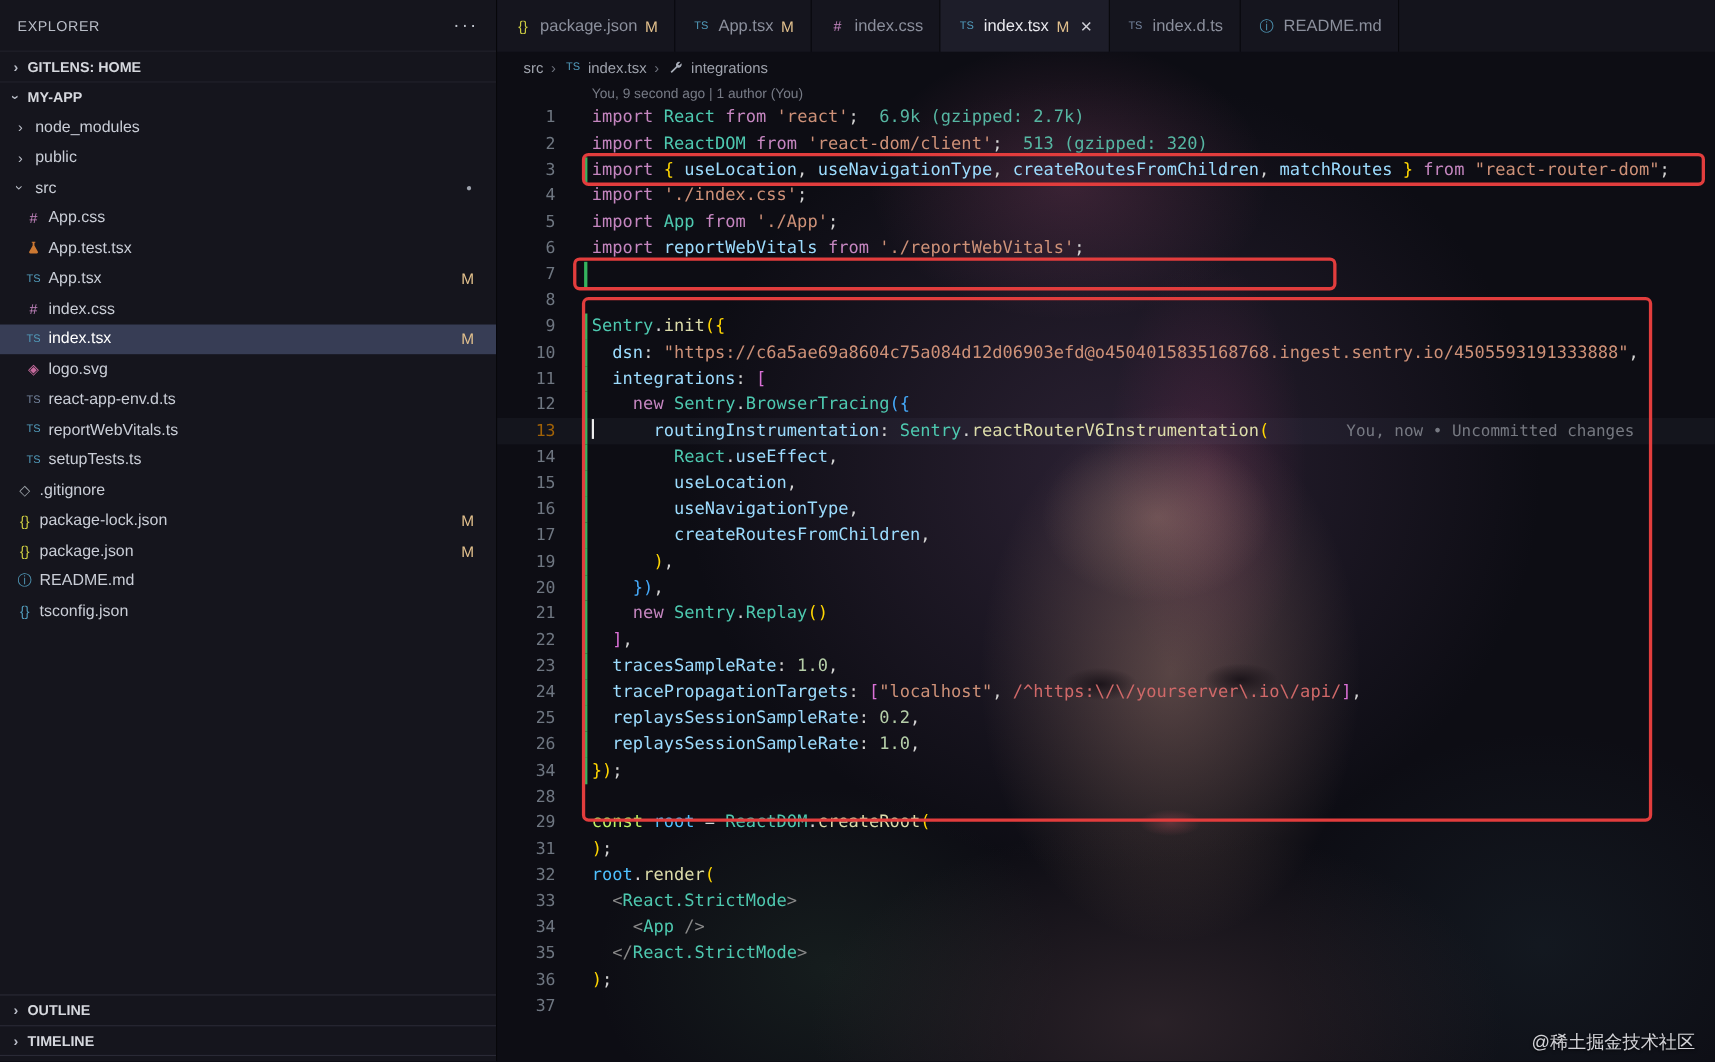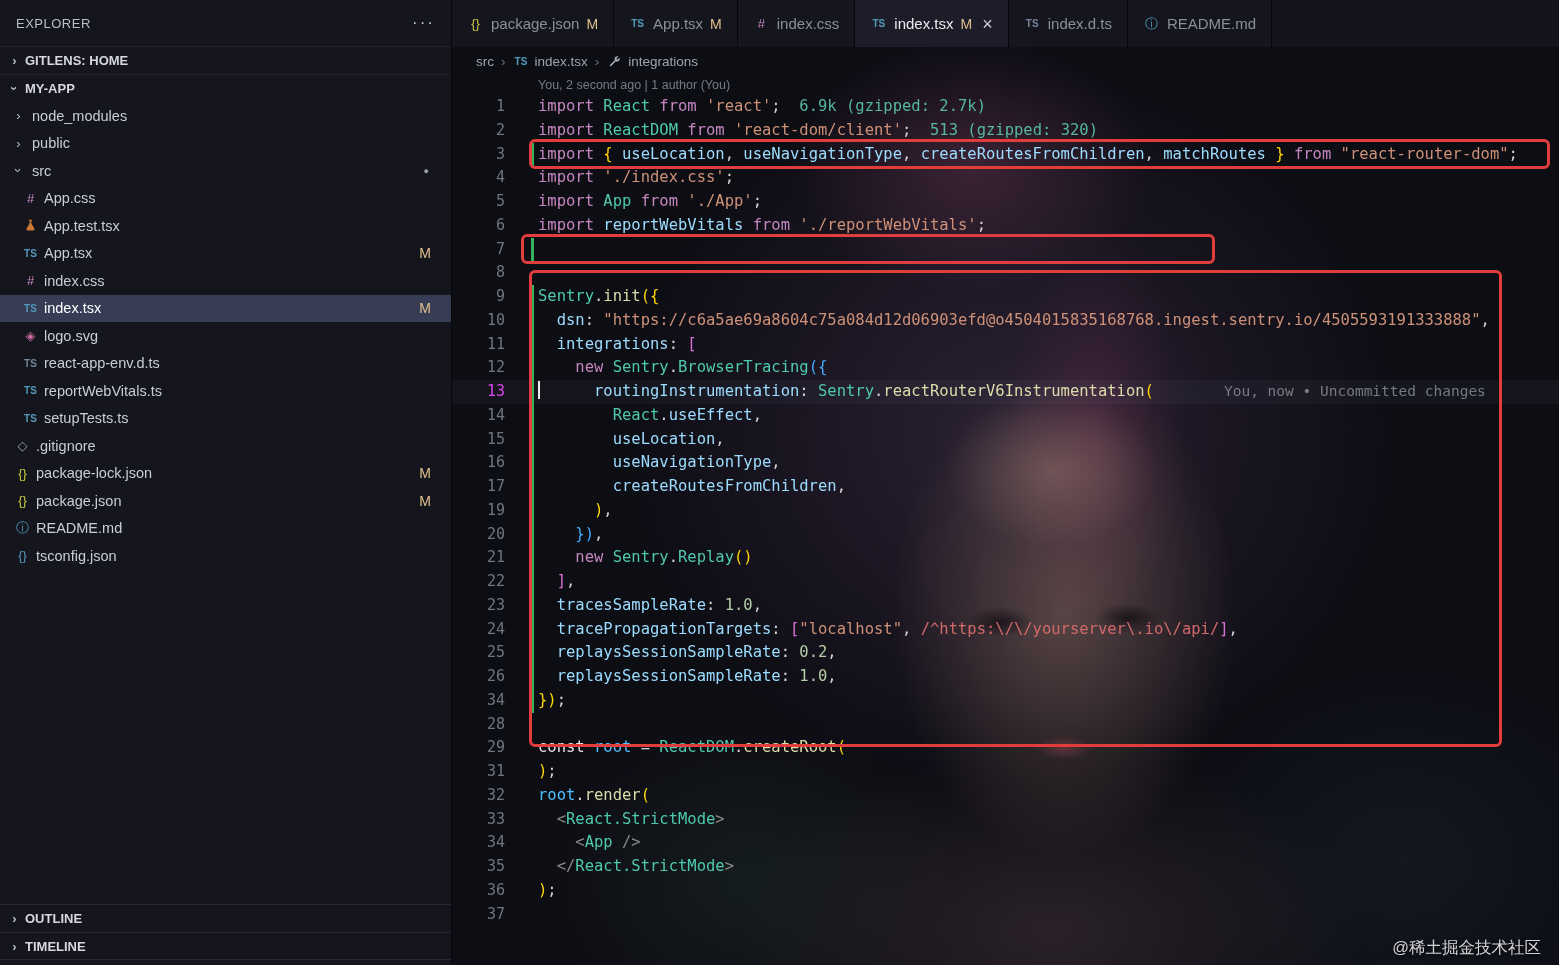--- a/index.html
+++ b/index.html
@@ -50,41 +50,41 @@
 
   #breadcrumb{position:absolute;left:0;top:47px;right:0;height:28px;display:flex;align-items:center;padding-left:24px;font-size:13.5px;color:#9fa3ad;z-index:4}
   .bc-sep{margin:0 7px;color:#6d717c}
   .bc-item{display:inline-flex;align-items:center;gap:5px;cursor:pointer}
 
   #code-area{position:absolute;left:0;top:75px;right:0;bottom:0;z-index:3}
   #blame-top{height:20px;padding-left:86px;font-size:12.5px;color:#777b86;display:flex;align-items:center}
   .code-line{display:flex;height:23.75px;line-height:23.75px;font-family:"DejaVu Sans Mono",monospace;font-size:15.5px;white-space:pre;position:relative}
   .code-line.current{background:rgba(160,170,210,0.05)}
   .ln{flex:none;width:53px;text-align:right;color:#6e7681;font-size:15px}
-  .current .ln{color:#d946ef}
+  .current .ln{color:#a16207}
   .gut{flex:none;width:33px;position:relative}
   .added .gut::before{content:'';position:absolute;left:26px;top:0;bottom:0;width:3px;background:#35b45e}
   .ct{flex:none}
   .cursor{display:inline-block;width:2px;height:18px;background:#ececec;vertical-align:-3px;margin-right:-2px}
   .inline-blame{margin-left:70px;color:rgba(150,153,162,0.75);font-size:14.5px}
 
-  .tk-k{color:#C586C0}.tk-c{color:#e5e5e5}.tk-t{color:#4EC9B0}.tk-v{color:#9CDCFE}.tk-v2{color:#4FC1FF}
+  .tk-k{color:#C586C0}.tk-c{color:#bef264}.tk-t{color:#4EC9B0}.tk-v{color:#9CDCFE}.tk-v2{color:#4FC1FF}
   .tk-f{color:#DCDCAA}.tk-s{color:#CE9178}.tk-n{color:#B5CEA8}.tk-p{color:#D4D4D4}
   .tk-b1{color:#FFD602}.tk-b2{color:#DA70D6}.tk-b3{color:#45A9F9}.tk-r{color:#D16969}.tk-ab{color:#8a8a8a}
   .tk-cg{color:#56b6a2}.tk-cr{color:#e25d5d}
 
   .annot{position:absolute;border:3px solid #e23d3d;border-radius:6px;z-index:10;pointer-events:none}
   #annot1{left:529px;top:139px;width:1021px;height:30px}
   #annot2{left:521px;top:234px;width:694px;height:30px}
   #annot3{left:529px;top:270px;width:973px;height:477px}
 
   #watermark{position:absolute;right:18px;bottom:6px;z-index:11;color:rgba(238,238,243,0.88);font-size:16.5px;text-shadow:0 1px 3px rgba(0,0,0,0.8)}
 
   .fi{width:17px;display:inline-flex;justify-content:center;align-items:center;font-size:13px;flex:none}
-  .fi-ts{font-size:10px;font-weight:700}
+  .fi-ts{font-size:10px;font-weight:400}
   .rot90{transform:rotate(90deg)}
 </style>
 </head>
 <body>
 
 <div id="app">
 
   <div id="sidebar">
     <div class="exp-header">
       <span>EXPLORER</span>
@@ -236,21 +236,21 @@
         <span class="bc-item">
           <span class="fi">
             <svg width="13" height="13" viewBox="0 0 16 16" fill="#a8adb8">
               <path d="M14.2 3.1 11.6 5.7 10.3 4.4l2.6-2.6a3.5 3.5 0 0 0-4.6 4.6L2 12.7 3.3 14l6.3-6.3a3.5 3.5 0 0 0 4.6-4.6z"></path>
             </svg>
           </span>
           <span>integrations</span>
         </span>
       </div>
     <div id="code-area">
-      <div id="blame-top">You, 2 second ago | 1 author (You)</div>
+      <div id="blame-top">You, 9 second ago | 1 author (You)</div>
       <div id="code-lines">
           <div class="code-line"><span class="ln">1</span><span class="gut"></span><span class="ct"><span class="tk-k">import </span><span class="tk-t">React </span><span class="tk-k">from </span><span class="tk-s">'react'</span><span class="tk-p">;</span><span class="tk-cg">  6.9k (gzipped: 2.7k)</span></span></div>
           <div class="code-line"><span class="ln">2</span><span class="gut"></span><span class="ct"><span class="tk-k">import </span><span class="tk-t">ReactDOM </span><span class="tk-k">from </span><span class="tk-s">'react-dom/client'</span><span class="tk-p">;</span><span class="tk-cg">  513 (gzipped: 320)</span></span></div>
           <div class="code-line added"><span class="ln">3</span><span class="gut"></span><span class="ct"><span class="tk-k">import </span><span class="tk-b1">{ </span><span class="tk-v">useLocation</span><span class="tk-p">, </span><span class="tk-v">useNavigationType</span><span class="tk-p">, </span><span class="tk-v">createRoutesFromChildren</span><span class="tk-p">, </span><span class="tk-v">matchRoutes</span><span class="tk-b1"> }</span><span class="tk-k"> from </span><span class="tk-s">"react-router-dom"</span><span class="tk-p">;</span></span></div>
           <div class="code-line"><span class="ln">4</span><span class="gut"></span><span class="ct"><span class="tk-k">import </span><span class="tk-s">'./index.css'</span><span class="tk-p">;</span></span></div>
           <div class="code-line"><span class="ln">5</span><span class="gut"></span><span class="ct"><span class="tk-k">import </span><span class="tk-t">App </span><span class="tk-k">from </span><span class="tk-s">'./App'</span><span class="tk-p">;</span></span></div>
           <div class="code-line"><span class="ln">6</span><span class="gut"></span><span class="ct"><span class="tk-k">import </span><span class="tk-v">reportWebVitals </span><span class="tk-k">from </span><span class="tk-s">'./reportWebVitals'</span><span class="tk-p">;</span></span></div>
           <div class="code-line added"><span class="ln">7</span><span class="gut"></span></div>
           <div class="code-line"><span class="ln">8</span><span class="gut"></span><span class="ct"></span></div>
           <div class="code-line added"><span class="ln">9</span><span class="gut"></span><span class="ct"><span class="tk-t">Sentry</span><span class="tk-p">.</span><span class="tk-f">init</span><span class="tk-b1">({</span></span></div>

